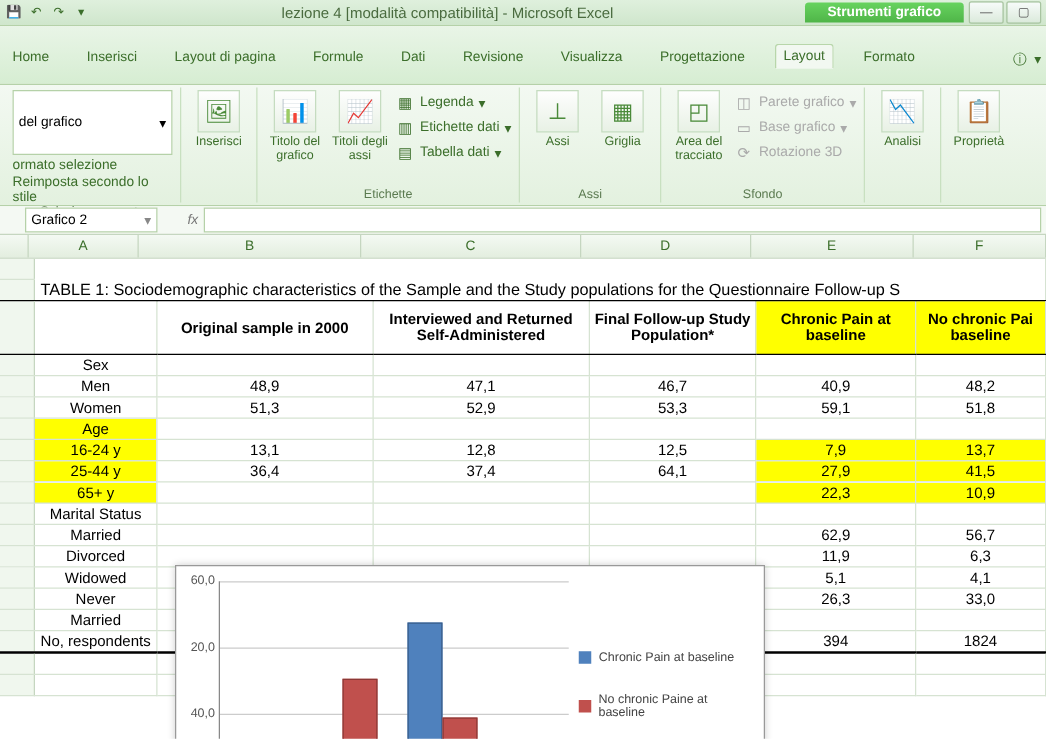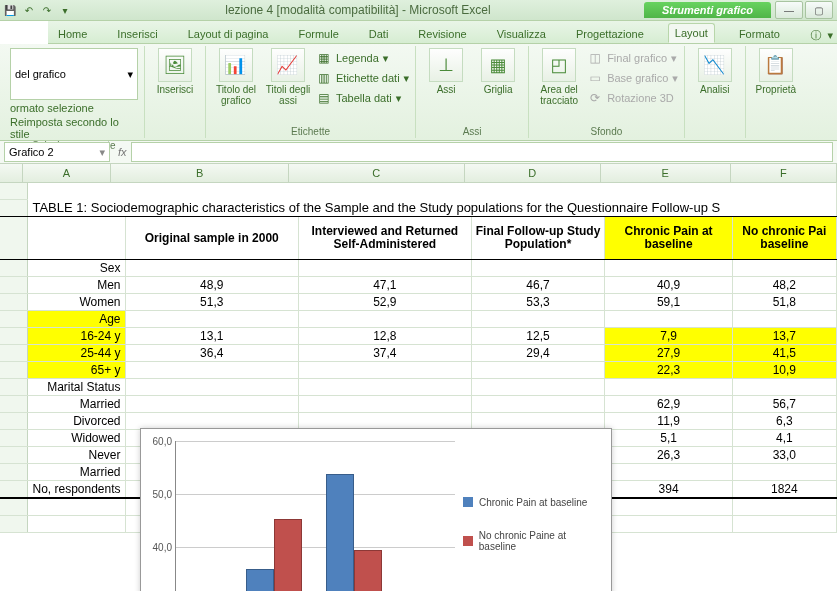--- a/index.html
+++ b/index.html
@@ -36,21 +36,20 @@
   color: #4a6b3f;
   font-size: 12px;
 }
 .contextual-tab {
   background: linear-gradient(#67d35f, #4fb548);
   color: #fff;
   font-weight: bold;
   padding: 2px 18px;
   border-radius: 3px 3px 0 0;
   font-size: 11px;
-  font-style: italic;
 }
 .window-btns {
   margin-left: auto;
   display: flex;
   gap: 2px;
 }
 .window-btn {
   width: 26px;
   height: 16px;
   background: linear-gradient(#f7fbfa,#dbeadb);
@@ -60,24 +59,23 @@
   align-items: center;
   justify-content: center;
   font-size: 10px;
   color: #555;
 }
 .tabs {
   height: 22px;
   background: linear-gradient(#e9f5e7,#d6edd2);
   display: flex;
   align-items: flex-end;
-  padding: 0 4px;
+  padding: 12px 4px;
   gap: 18px;
   border-bottom: 1px solid #b5d1a8;
-  margin-left: 48px;
 }
 .tab {
   padding: 3px 6px;
   color: #3b6e2a;
   font-size: 11px;
 }
 .tab.active {
   background: #f2f8f1;
   border: 1px solid #b8d6aa;
   border-bottom: 1px solid #f2f8f1;
@@ -181,21 +179,21 @@
   display: flex;
   align-items: center;
   border-bottom: 1px solid #c5d6c0;
   background: #f4f9f3;
 }
 .namebox {
   width: 96px;
   height: 18px;
   border: 1px solid #b5d1a8;
   background: #fff;
-  margin: 0 4px;
+  margin: 0 20px;
   display: flex;
   align-items: center;
   padding: 0 4px;
   font-size: 11px;
 }
 .fx-label {
   font-style: italic;
   margin: 0 4px;
   color: #777;
 }
@@ -244,21 +242,21 @@
   text-align: center;
 }
 .gridtable .rowhead {
   width: 22px;
   background: #f0f7ee;
   text-align: center;
   color: #3b6e2a;
   font-size: 10px;
   border-right: 1px solid #c5d6c0;
 }
-.gridtable .left { text-align: right; }
+.gridtable .left { text-align: center; }
 .title-row td {
   font-size: 13px;
   text-align: left;
   border-bottom: 1px solid #000;
 }
 .header-row td {
   font-weight: bold;
   font-size: 12px;
   text-align: center;
   border-bottom: 1px solid #000;
@@ -421,21 +419,21 @@
     <div class="group-label">Assi</div>
   </div>
   <div class="group">
     <div class="group-body">
       <div class="big-btn">
         <div class="ico">◰</div>
         <div class="lbl">Area del
 tracciato</div>
       </div>
       <div style="display:flex;flex-direction:column">
-        <div class="small-btn-row" style="color:#aaa"><span class="sico">◫</span><span>Final grafico</span> ▾</div>
+        <div class="small-btn-row" style="color:#aaa"><span class="sico">◫</span><span>Parete grafico</span> ▾</div>
         <div class="small-btn-row" style="color:#aaa"><span class="sico">▭</span><span>Base grafico</span> ▾</div>
         <div class="small-btn-row" style="color:#aaa">
             <span class="sico">⟳</span>
             <span>Rotazione 3D</span>
           </div>
       </div>
     </div>
     <div class="group-label">Sfondo</div>
   </div>
   <div class="group">
@@ -549,21 +547,21 @@
           <td>12,8</td>
           <td>12,5</td>
           <td class="hl-yellow">7,9</td>
           <td class="hl-yellow">13,7</td>
         </tr>
 <tr>
           <td class="rowhead"></td>
           <td class="left hl-yellow"> 25-44 y</td>
           <td>36,4</td>
           <td>37,4</td>
-          <td>29,4</td>
+          <td>64,1</td>
           <td class="hl-yellow">27,9</td>
           <td class="hl-yellow">41,5</td>
         </tr>
 <tr>
           <td class="rowhead"></td>
           <td class="left hl-yellow"> 65+ y</td>
           <td></td>
           <td></td>
           <td></td>
           <td class="hl-yellow">22,3</td>
@@ -653,21 +651,21 @@
 </tbody>
     </table>
 
   <div class="chart-box">
     <div class="chart-area">
       <div class="chart-plot">
         <div class="chart-grid">
           <div class="h-gridline" style="top:0%"></div>
           <div class="y-tick" style="top:0%">60,0</div>
           <div class="h-gridline" style="top:33.3%"></div>
-          <div class="y-tick" style="top:33.3%">50,0</div>
+          <div class="y-tick" style="top:33.3%">20,0</div>
           <div class="h-gridline" style="top:66.6%"></div>
           <div class="y-tick" style="top:66.6%">40,0</div>
 
         </div>
         <div class="bar blue" style="left:70px;height:18%"></div>
         <div class="bar red" style="left:98px;height:50%"></div>
         <div class="bar blue" style="left:150px;height:78%"></div>
         <div class="bar red" style="left:178px;height:30%"></div>
       </div>
       <div class="chart-legend">

